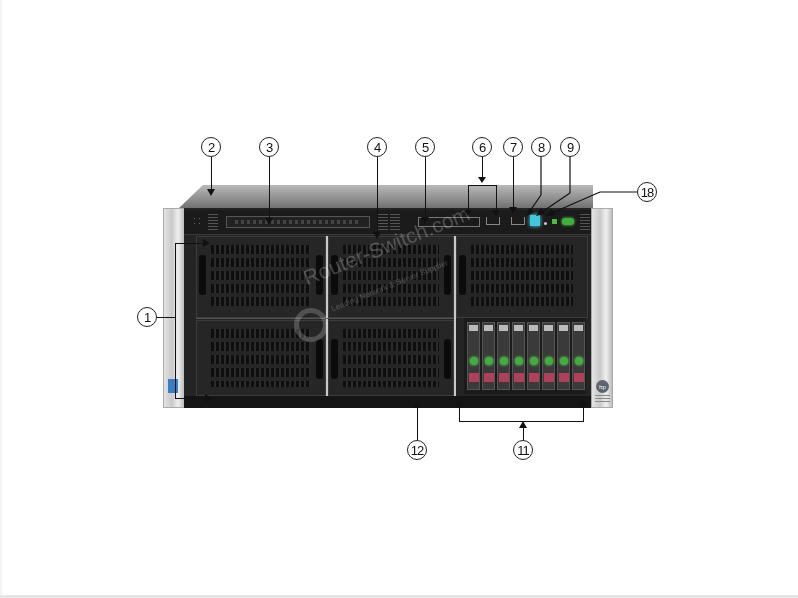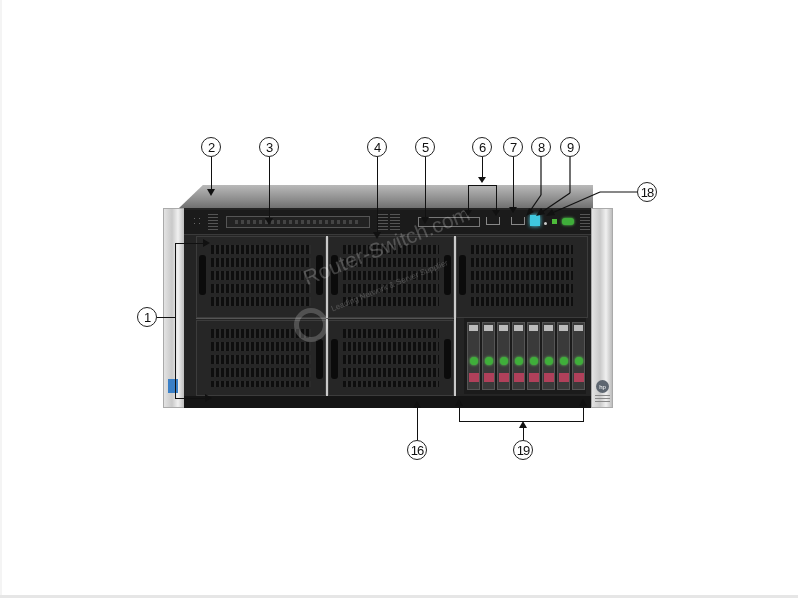--- a/index.html
+++ b/index.html
@@ -239,25 +239,25 @@
     <polygon points="6,61 11,53 15,59" fill="#111"></polygon>
   </svg>
 
   <div class="callout" style="left:637px;top:182px">18</div>
   <svg style="position:absolute;left:540px;top:185px;width:100px;height:35px">
     <line x1="97" y1="7" x2="60" y2="7" stroke="#111" stroke-width="1.2"></line>
     <line x1="60" y1="7" x2="12" y2="28" stroke="#111" stroke-width="1.2"></line>
     <polygon points="6,31 12,24 15,30" fill="#111"></polygon>
   </svg>
 
-  <div class="callout" style="left:513px;top:440px">19</div>
+  <div class="callout" style="left:513px;top:440px">11</div>
   <div class="leader" style="left:523px;top:428px;width:1.2px;height:12px"></div>
   <div class="arrowhead" style="left:519px;top:421px;border-bottom:7px solid #111;border-left:4px solid transparent;border-right:4px solid transparent"></div>
   <div class="leader" style="left:459px;top:421px;width:124px;height:1.2px"></div>
   <div class="leader" style="left:459px;top:405px;width:1.2px;height:17px"></div>
   <div class="leader" style="left:583px;top:405px;width:1.2px;height:17px"></div>
   <div class="arrowhead" style="left:455px;top:399px;border-bottom:7px solid #111;border-left:4px solid transparent;border-right:4px solid transparent"></div>
   <div class="arrowhead" style="left:579px;top:399px;border-bottom:7px solid #111;border-left:4px solid transparent;border-right:4px solid transparent"></div>
 
-  <div class="callout" style="left:407px;top:440px">16</div>
+  <div class="callout" style="left:407px;top:440px">12</div>
   <div class="leader" style="left:417px;top:408px;width:1.2px;height:32px"></div>
   <div class="arrowhead" style="left:413px;top:401px;border-bottom:7px solid #111;border-left:4px solid transparent;border-right:4px solid transparent"></div>
 </div>
 
 </body></html>

